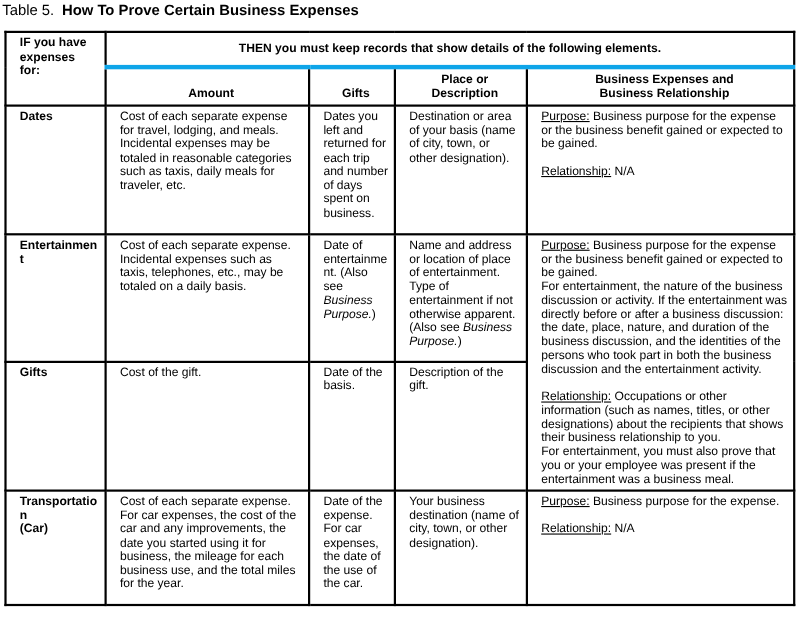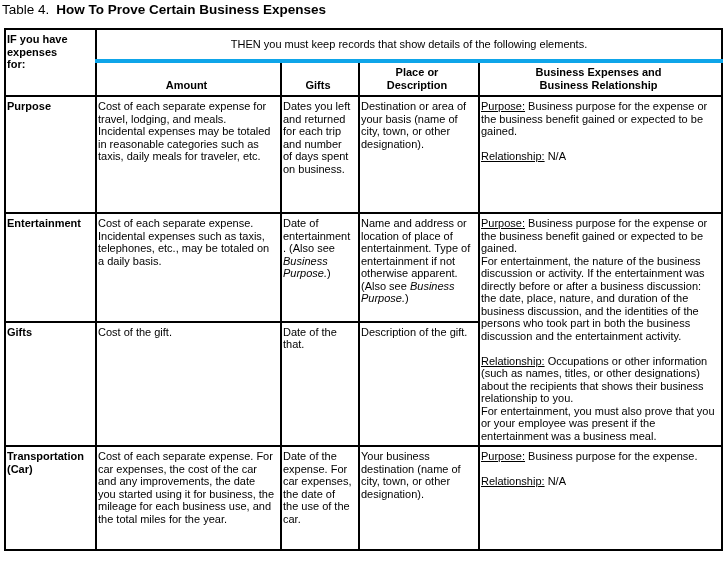--- a/index.html
+++ b/index.html
@@ -15,27 +15,27 @@
 
   table.expenses {
     position:absolute; top:28px; left:4px; width:717px;
     border-collapse:collapse; table-layout:fixed;
     border:2px solid #000;
   }
   th, td {
     border:2px solid #000;
     font-size:11px; line-height:12.5px; font-weight:normal;
     vertical-align:top; text-align:left;
-    padding:3px 5px 3px 1px;
+    padding:3px 5px 3px 12px;
     overflow:hidden; word-wrap:break-word;
   }
   tr.hrow1 { height:32px; }
   th.ifcell { font-weight:bold; vertical-align:top; }
   th.thencell {
-    font-weight:normal; text-align:center; vertical-align:middle;
+    font-weight:bold; text-align:center; vertical-align:middle;
     border-bottom:1px solid #000; padding:4px 4px;
   }
   tr.hrow2 { height:26px; }
   th.sub {
     font-weight:bold; text-align:center; vertical-align:bottom;
     border-top:4px solid #0ea5e9; padding-bottom:4px;
   }
   td.cat { font-weight:bold; }
   tr.r-travel { height:117px; }
   tr.r-ent    { height:94px; }
@@ -46,21 +46,21 @@
   col.c1 { width:91px; }
   col.c2 { width:185px; }
   col.c3 { width:78px; }
   col.c4 { width:120px; }
   col.c5 { width:243px; }
 </style>
 </head>
 <body>
 
 <div class="title">
-  <span class="t-prefix">Table 4.</span><span class="t-main">How To Prove Certain Business Expenses</span>
+  <span class="t-prefix">Table 5.</span><span class="t-main">How To Prove Certain Business Expenses</span>
 </div>
 
 <table class="expenses">
   <colgroup>
     <col class="c1">
       <col class="c2">
       <col class="c3">
       <col class="c4">
       <col class="c5">
   </colgroup>
@@ -70,39 +70,39 @@
       <th class="thencell" colspan="4">THEN you must keep records that show details of the following elements.</th>
     </tr>
     <tr class="hrow2">
       <th class="sub">Amount</th>
       <th class="sub">Gifts</th>
       <th class="sub"><span>Place or</span><br><span>Description</span></th>
       <th class="sub"><span>Business Expenses and</span><br><span>Business Relationship</span></th>
     </tr>
 
     <tr class="r-travel">
-      <td class="cat">Purpose</td>
+      <td class="cat">Dates</td>
       <td>Cost of each separate expense for travel, lodging, and meals. Incidental expenses may be totaled in reasonable categories such as taxis, daily meals for traveler, etc.</td>
       <td>Dates you left and returned for each trip and number of days spent on business.</td>
       <td>Destination or area of your basis (name of city, town, or other designation).</td>
       <td><span class="u">Purpose:</span><span> Business purpose for the expense or the business benefit gained or expected to be gained.</span><br><br><span class="u">Relationship:</span><span> N/A</span></td>
     </tr>
 
     <tr class="r-ent">
       <td class="cat">Entertainment</td>
       <td>Cost of each separate expense. Incidental expenses such as taxis, telephones, etc., may be totaled on a daily basis.</td>
       <td><span>Date of entertainment. (Also see </span><span class="i">Business Purpose.</span><span>)</span></td>
       <td><span>Name and address or location of place of entertainment. Type of entertainment if not otherwise apparent. (Also see </span><span class="i">Business Purpose.</span><span>)</span></td>
       <td rowspan="2"><span class="u">Purpose:</span><span> Business purpose for the expense or the business benefit gained or expected to be gained.</span><br><span>For entertainment, the nature of the business discussion or activity. If the entertainment was directly before or after a business discussion: the date, place, nature, and duration of the business discussion, and the identities of the persons who took part in both the business discussion and the entertainment activity.</span><br><br><span class="u">Relationship:</span><span> Occupations or other information (such as names, titles, or other designations) about the recipients that shows their business relationship to you.</span><br><span>For entertainment, you must also prove that you or your employee was present if the entertainment was a business meal.</span></td>
     </tr>
 
     <tr class="r-gifts">
       <td class="cat">Gifts</td>
       <td>Cost of the gift.</td>
-      <td>Date of the that.</td>
+      <td>Date of the basis.</td>
       <td>Description of the gift.</td>
     </tr>
 
     <tr class="r-trans">
       <td class="cat"><span>Transportation</span><br><span>(Car)</span></td>
       <td>Cost of each separate expense. For car expenses, the cost of the car and any improvements, the date you started using it for business, the mileage for each business use, and the total miles for the year.</td>
       <td>Date of the expense. For car expenses, the date of the use of the car.</td>
       <td>Your business destination (name of city, town, or other designation).</td>
       <td><span class="u">Purpose:</span><span> Business purpose for the expense.</span><br><br><span class="u">Relationship:</span><span> N/A</span></td>
     </tr>

